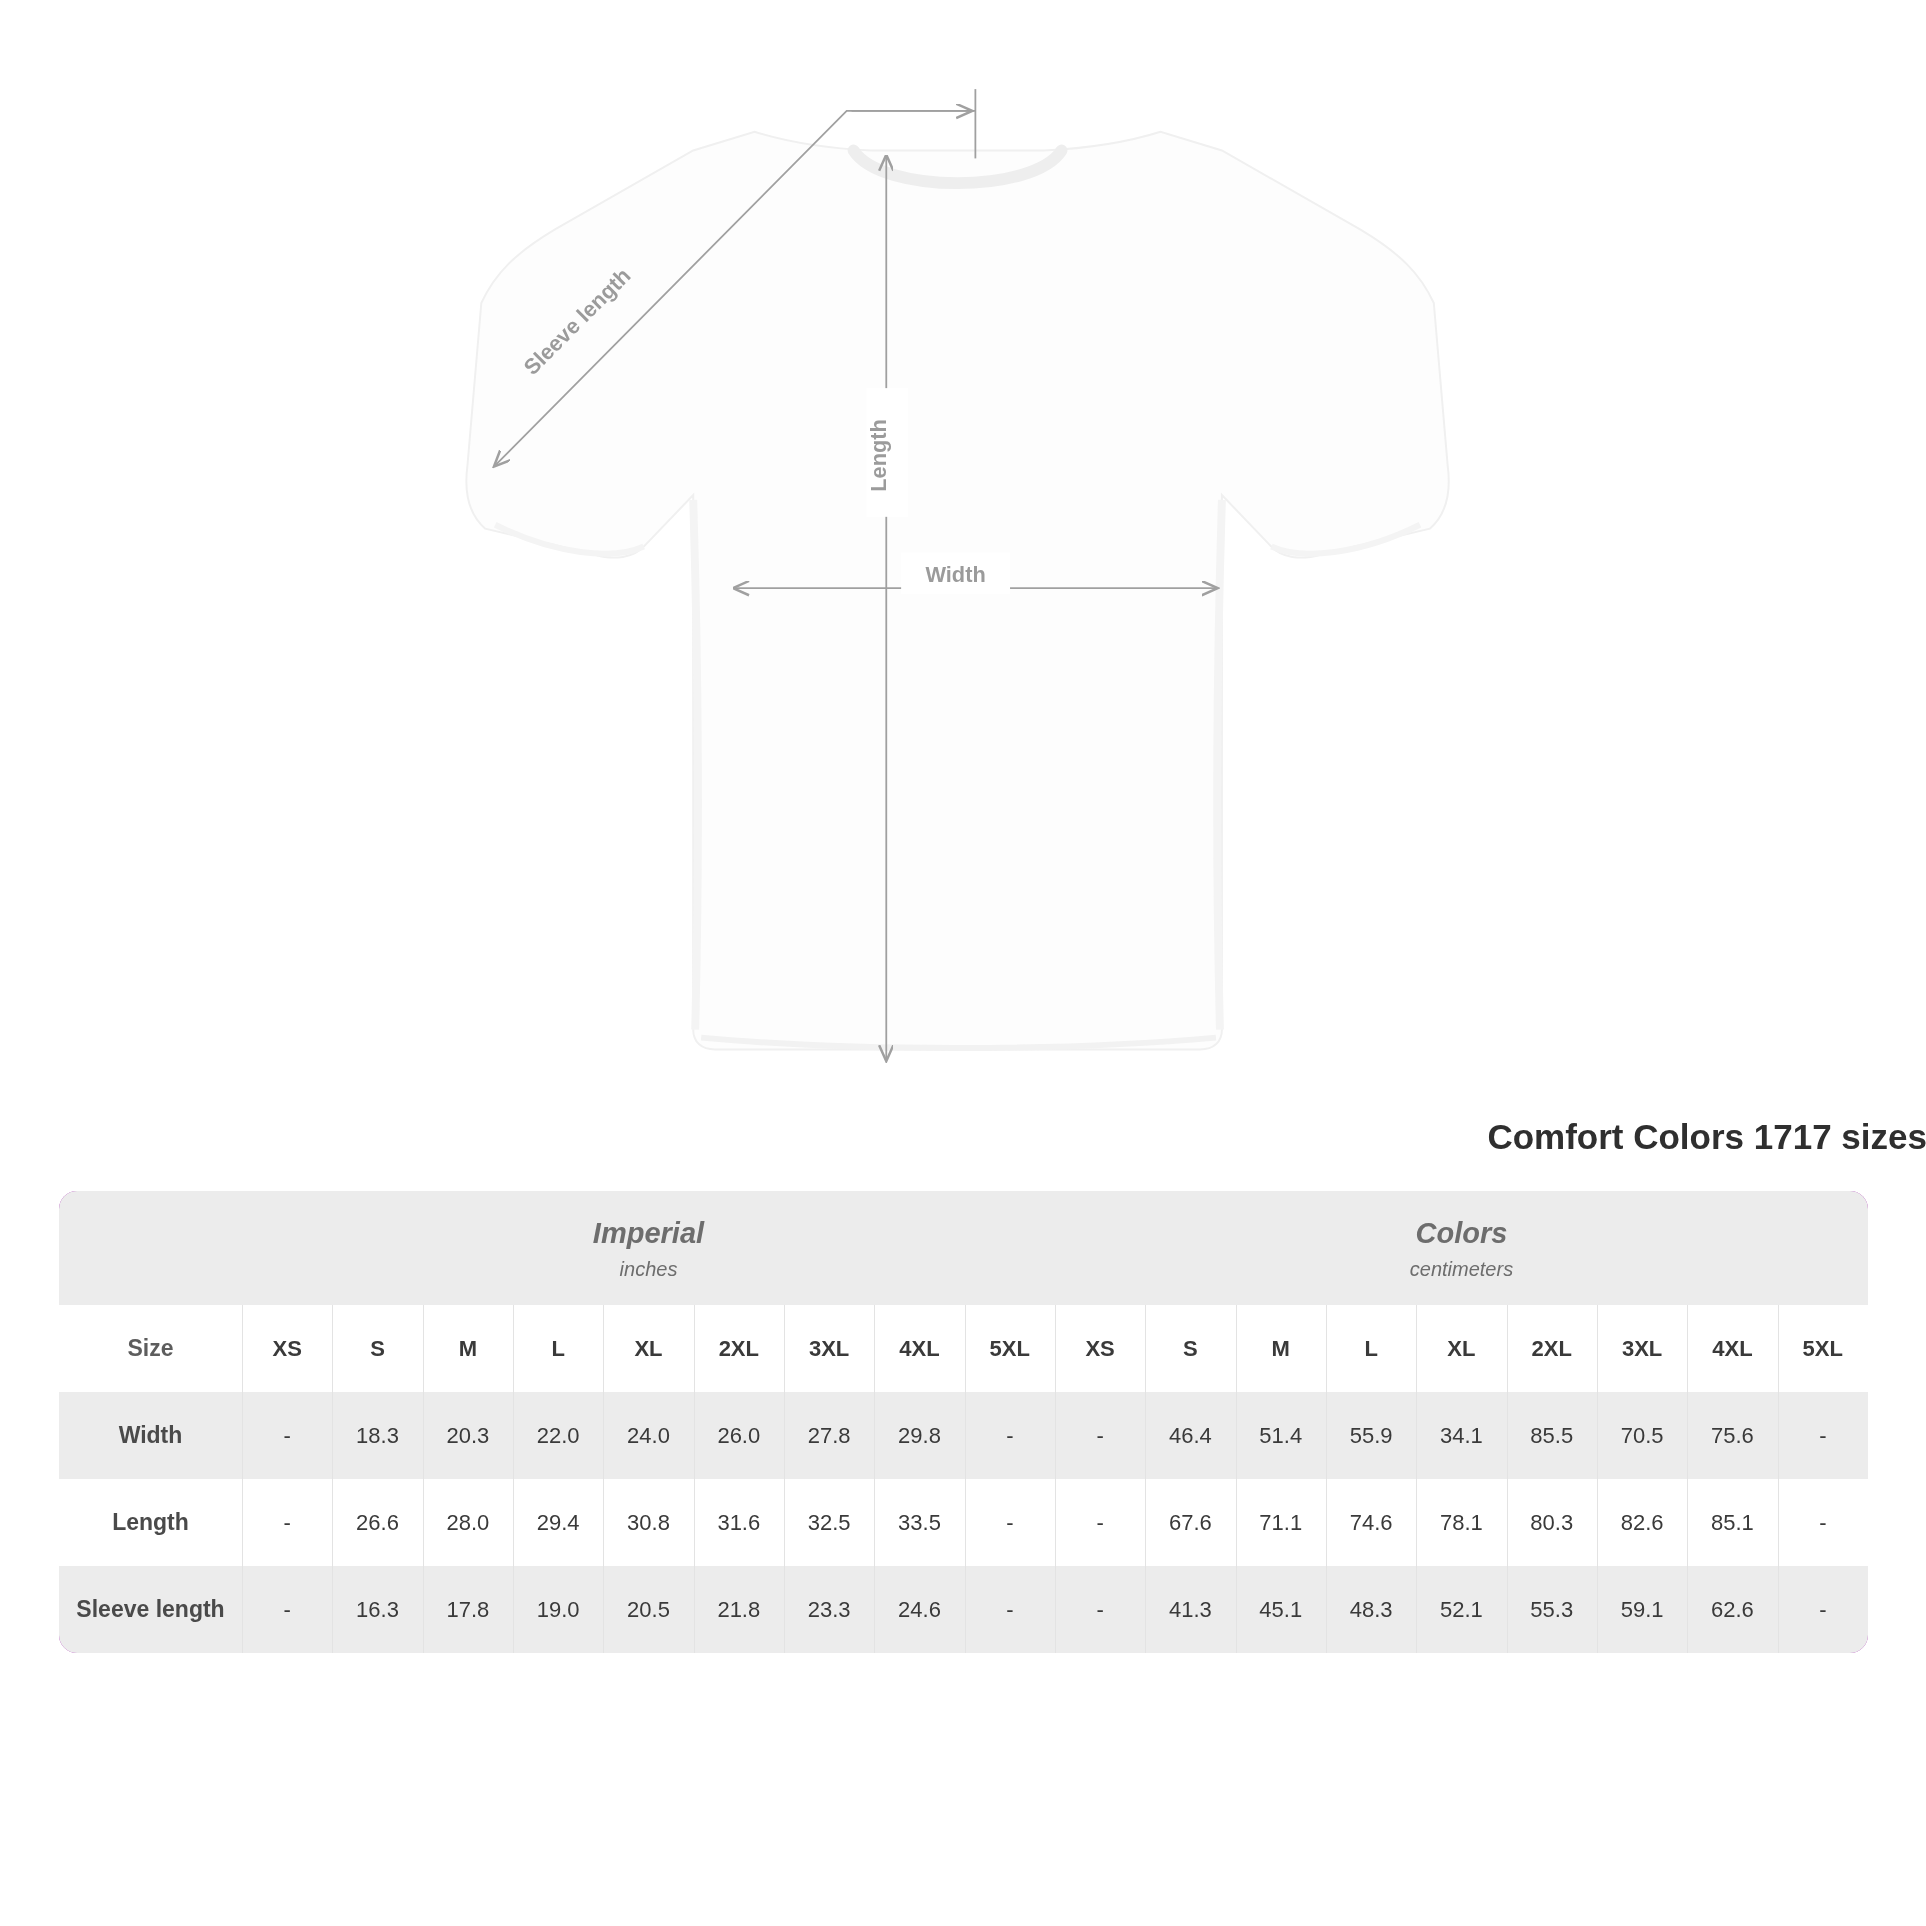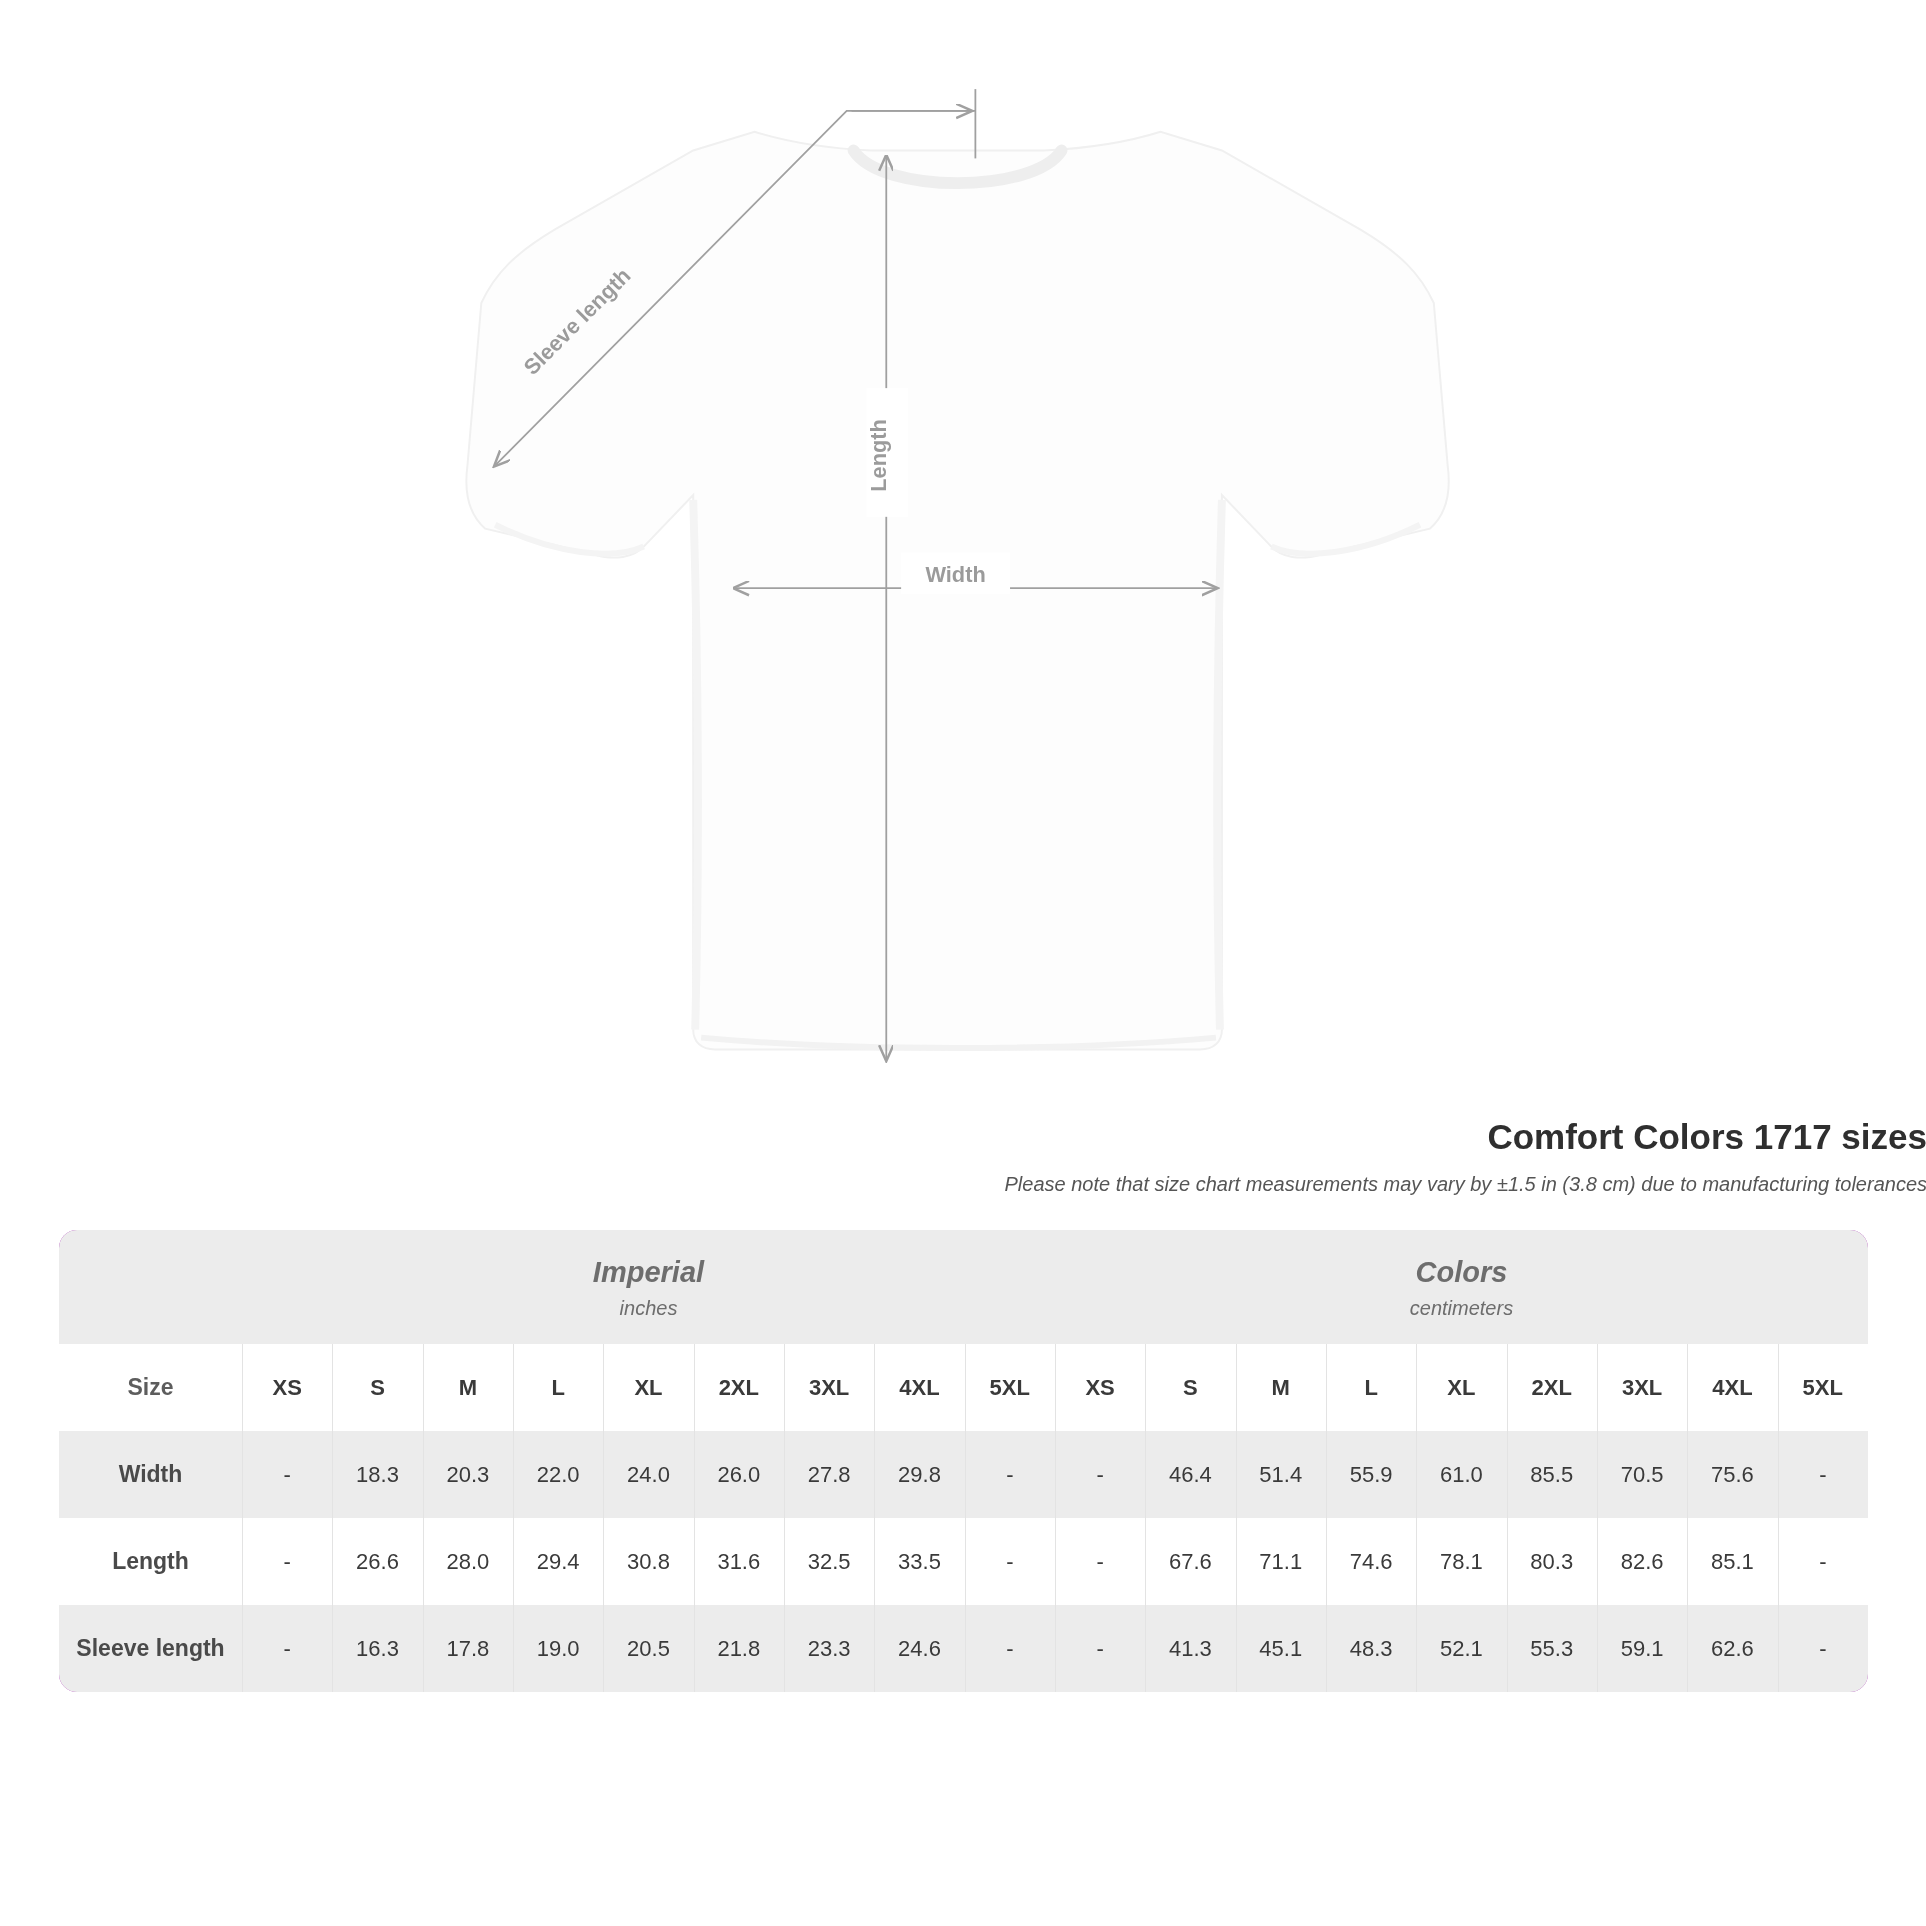--- a/index.html
+++ b/index.html
@@ -189,21 +189,20 @@
       <g>
         <line x1="742" y1="594" x2="1228" y2="594" stroke="#a0a0a0" stroke-width="1.8" marker-start="url(#arrowStart)" marker-end="url(#arrowEnd)"></line>
         <rect x="910" y="558" width="110" height="42" fill="#ffffff"></rect>
         <text x="965" y="588" font-family="Liberation Sans, sans-serif" font-size="22" font-weight="bold" fill="#9b9b9b" text-anchor="middle">Width</text>
       </g>
     </svg>
   </div>
 
   <div class="title-block">
     <div class="chart-title">Comfort Colors 1717 sizes</div>
-    <div class="chart-note">Please note that size chart measurements may vary by ±1.5 in (3.8 cm) due to manufacturing tolerances</div>
   </div>
 
   <div class="table-wrap">
     <table class="size-table">
       <colgroup>
         <col class="label-col">
       </colgroup>
       <tbody id="table-body">
           <tr class="unit-row">
             <td></td>
@@ -245,21 +244,21 @@
             <td class="cell-divider">22.0</td>
             <td class="cell-divider">24.0</td>
             <td class="cell-divider">26.0</td>
             <td class="cell-divider">27.8</td>
             <td class="cell-divider">29.8</td>
             <td class="cell-divider">-</td>
             <td class="cell-divider">-</td>
             <td class="cell-divider">46.4</td>
             <td class="cell-divider">51.4</td>
             <td class="cell-divider">55.9</td>
-            <td class="cell-divider">61.0</td>
+            <td class="cell-divider">34.1</td>
             <td class="cell-divider">85.5</td>
             <td class="cell-divider">70.5</td>
             <td class="cell-divider">75.6</td>
             <td class="cell-divider">-</td>
           </tr>
           <tr class="data-row plain">
             <td class="rowlabel">Length</td>
             <td class="cell-divider">-</td>
             <td class="cell-divider">26.6</td>
             <td class="cell-divider">28.0</td>

